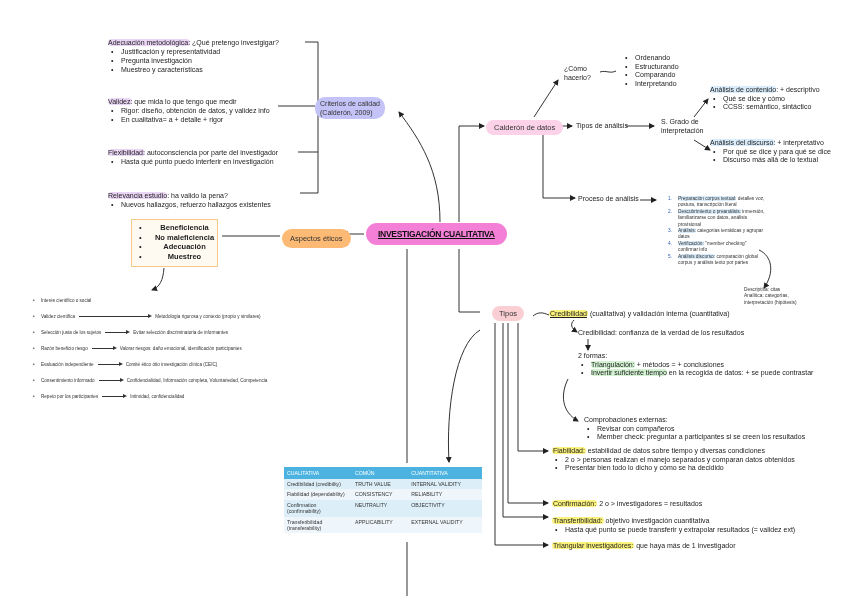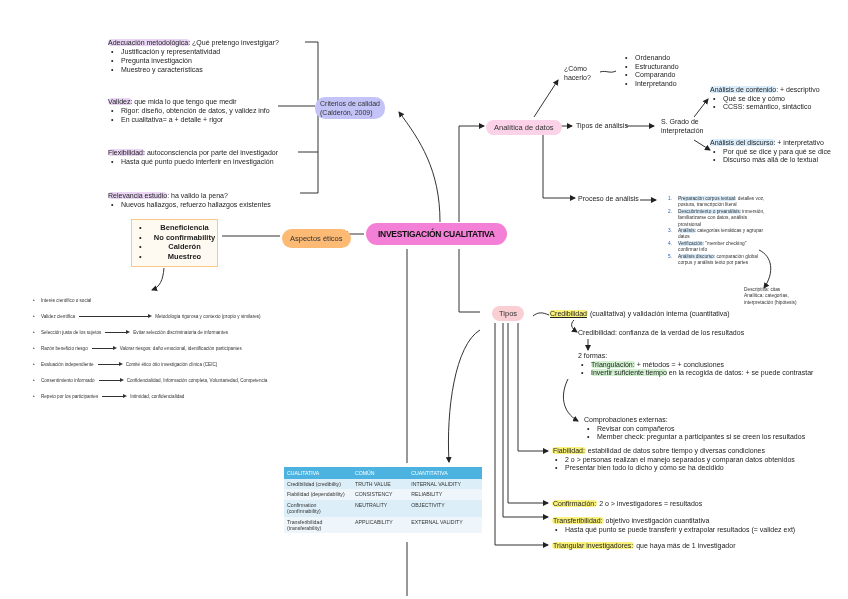--- a/index.html
+++ b/index.html
@@ -1,21 +1,21 @@
 <!DOCTYPE html>
 <html><head>
 <meta charset="utf-8">
 <style>
   html, body { margin:0; padding:0; background:#ffffff; }
   body { width:848px; height:599px; position:relative; overflow:hidden;
          font-family:"Liberation Sans", sans-serif; color:#222; font-size:7px; }
   .abs { position:absolute; }
   svg.wires { position:absolute; left:0; top:0; width:848px; height:599px; pointer-events:none; }
   .node { position:absolute; border-radius:12px; font-size:7.5px; color:#333; white-space:nowrap; }
-  .root { background:#f47fd6; font-weight:bold; font-size:8.5px; color:#111; padding:6px 12px; border-radius:14px; left:366px; top:223px; letter-spacing:-0.3px; }
+  .root { background:#f47fd6; font-weight:bold; font-size:8.5px; color:#111; padding:6px 12px; border-radius:14px; left:366px; top:223px; letter-spacing:-0.3px;text-decoration:underline; }
   .crit { background:#c4c3f7; left:315px; top:97px; padding:2px 5px; font-size:7px; line-height:9px; border-radius:10px; }
   .etic { background:#fdba74; left:282px; top:229px; padding:5px 8px; }
   .anal { background:#fbd2e8; left:486px; top:120px; padding:3px 8px; }
   .rigor { background:#f9cfd3; left:492px; top:306px; padding:3px 7px; }
   .hl-purple { background:#ead5f5; border-radius:4px; }
   .hl-blue { background:#d8ecfb; border-radius:3px; }
   .hl-yellow { background:#fbf27c; border-radius:5px; padding:0 1px; }
   .hl-green { background:#d2f2d1; border-radius:3px; }
   .blk { position:absolute; line-height:9px; font-size:7px; }
   .blk ul { margin:0; padding:0 0 0 13px; list-style:none; }
@@ -121,37 +121,37 @@
   <div>Criterios de calidad</div>
   <div>(Calderón, 2009)</div>
 </div>
 
 <div class="node root">INVESTIGACIÓN CUALITATIVA</div>
 
 <div class="node etic">Aspectos éticos</div>
 <div class="etbox">
   <ul>
     <li>Beneficiencia</li>
-    <li>No confirmability</li>
-    <li>Calderón</li>
+    <li>No maleficiencia</li>
+    <li>Adecuación</li>
     <li>Muestreo</li>
   </ul>
 </div>
 
 <div id="etic-rows">
     <div class="ethrow" style="top: 298px;"><span class="dot">•</span><span style="margin-left: 8px;">Interés científico o social</span></div>
     <div class="ethrow" style="top: 314px;"><span class="dot">•</span><span style="margin-left: 8px;">Validez científica</span><span style="display: inline-block; vertical-align: middle; width: 70px; height: 1px; background: rgb(51, 51, 51); margin: 0px 2px 0px 4px; position: relative;"><span style="position: absolute; right: -3px; top: -2px; border-left: 4px solid rgb(51, 51, 51); border-top: 2.5px solid transparent; border-bottom: 2.5px solid transparent;"></span></span><span style="margin-left: 4px;">Metodología rigurosa y contexto (propio y similares)</span></div>
     <div class="ethrow" style="top: 330px;"><span class="dot">•</span><span style="margin-left: 8px;">Selección justa de los sujetos</span><span style="display: inline-block; vertical-align: middle; width: 22px; height: 1px; background: rgb(51, 51, 51); margin: 0px 2px 0px 4px; position: relative;"><span style="position: absolute; right: -3px; top: -2px; border-left: 4px solid rgb(51, 51, 51); border-top: 2.5px solid transparent; border-bottom: 2.5px solid transparent;"></span></span><span style="margin-left: 4px;">Evitar selección discriminatoria de informantes</span></div>
     <div class="ethrow" style="top: 346px;"><span class="dot">•</span><span style="margin-left: 8px;">Razón beneficio riesgo</span><span style="display: inline-block; vertical-align: middle; width: 22px; height: 1px; background: rgb(51, 51, 51); margin: 0px 2px 0px 4px; position: relative;"><span style="position: absolute; right: -3px; top: -2px; border-left: 4px solid rgb(51, 51, 51); border-top: 2.5px solid transparent; border-bottom: 2.5px solid transparent;"></span></span><span style="margin-left: 4px;">Valorar riesgos: daño emocional, identificación participantes</span></div>
     <div class="ethrow" style="top: 362px;"><span class="dot">•</span><span style="margin-left: 8px;">Evaluación independiente</span><span style="display: inline-block; vertical-align: middle; width: 22px; height: 1px; background: rgb(51, 51, 51); margin: 0px 2px 0px 4px; position: relative;"><span style="position: absolute; right: -3px; top: -2px; border-left: 4px solid rgb(51, 51, 51); border-top: 2.5px solid transparent; border-bottom: 2.5px solid transparent;"></span></span><span style="margin-left: 4px;">Comité ético ótio investigación clínica (CEIC)</span></div>
     <div class="ethrow" style="top: 378px;"><span class="dot">•</span><span style="margin-left: 8px;">Consentimiento informado</span><span style="display: inline-block; vertical-align: middle; width: 22px; height: 1px; background: rgb(51, 51, 51); margin: 0px 2px 0px 4px; position: relative;"><span style="position: absolute; right: -3px; top: -2px; border-left: 4px solid rgb(51, 51, 51); border-top: 2.5px solid transparent; border-bottom: 2.5px solid transparent;"></span></span><span style="margin-left: 4px;">Confidencialidad, Información completa, Voluntariedad, Competencia</span></div>
     <div class="ethrow" style="top: 394px;"><span class="dot">•</span><span style="margin-left: 8px;">Repeto por los participantes</span><span style="display: inline-block; vertical-align: middle; width: 22px; height: 1px; background: rgb(51, 51, 51); margin: 0px 2px 0px 4px; position: relative;"><span style="position: absolute; right: -3px; top: -2px; border-left: 4px solid rgb(51, 51, 51); border-top: 2.5px solid transparent; border-bottom: 2.5px solid transparent;"></span></span><span style="margin-left: 4px;">Intimidad, confidencialidad</span></div>
   </div>
 
-<div class="node anal">Analítica de datos</div>
+<div class="node anal">Calderón de datos</div>
 <div class="blk" style="left:564px;top:64px;line-height:9px;font-size:7px;">
   <div>¿Cómo</div>
   <div>hacerlo?</div>
 </div>
 <div class="blk" style="left:622px;top:54px;line-height:8.5px;">
   <ul>
     <li>Ordenando</li>
     <li>Estructurando</li>
     <li>Comparando</li>
     <li>Interpretando</li>

